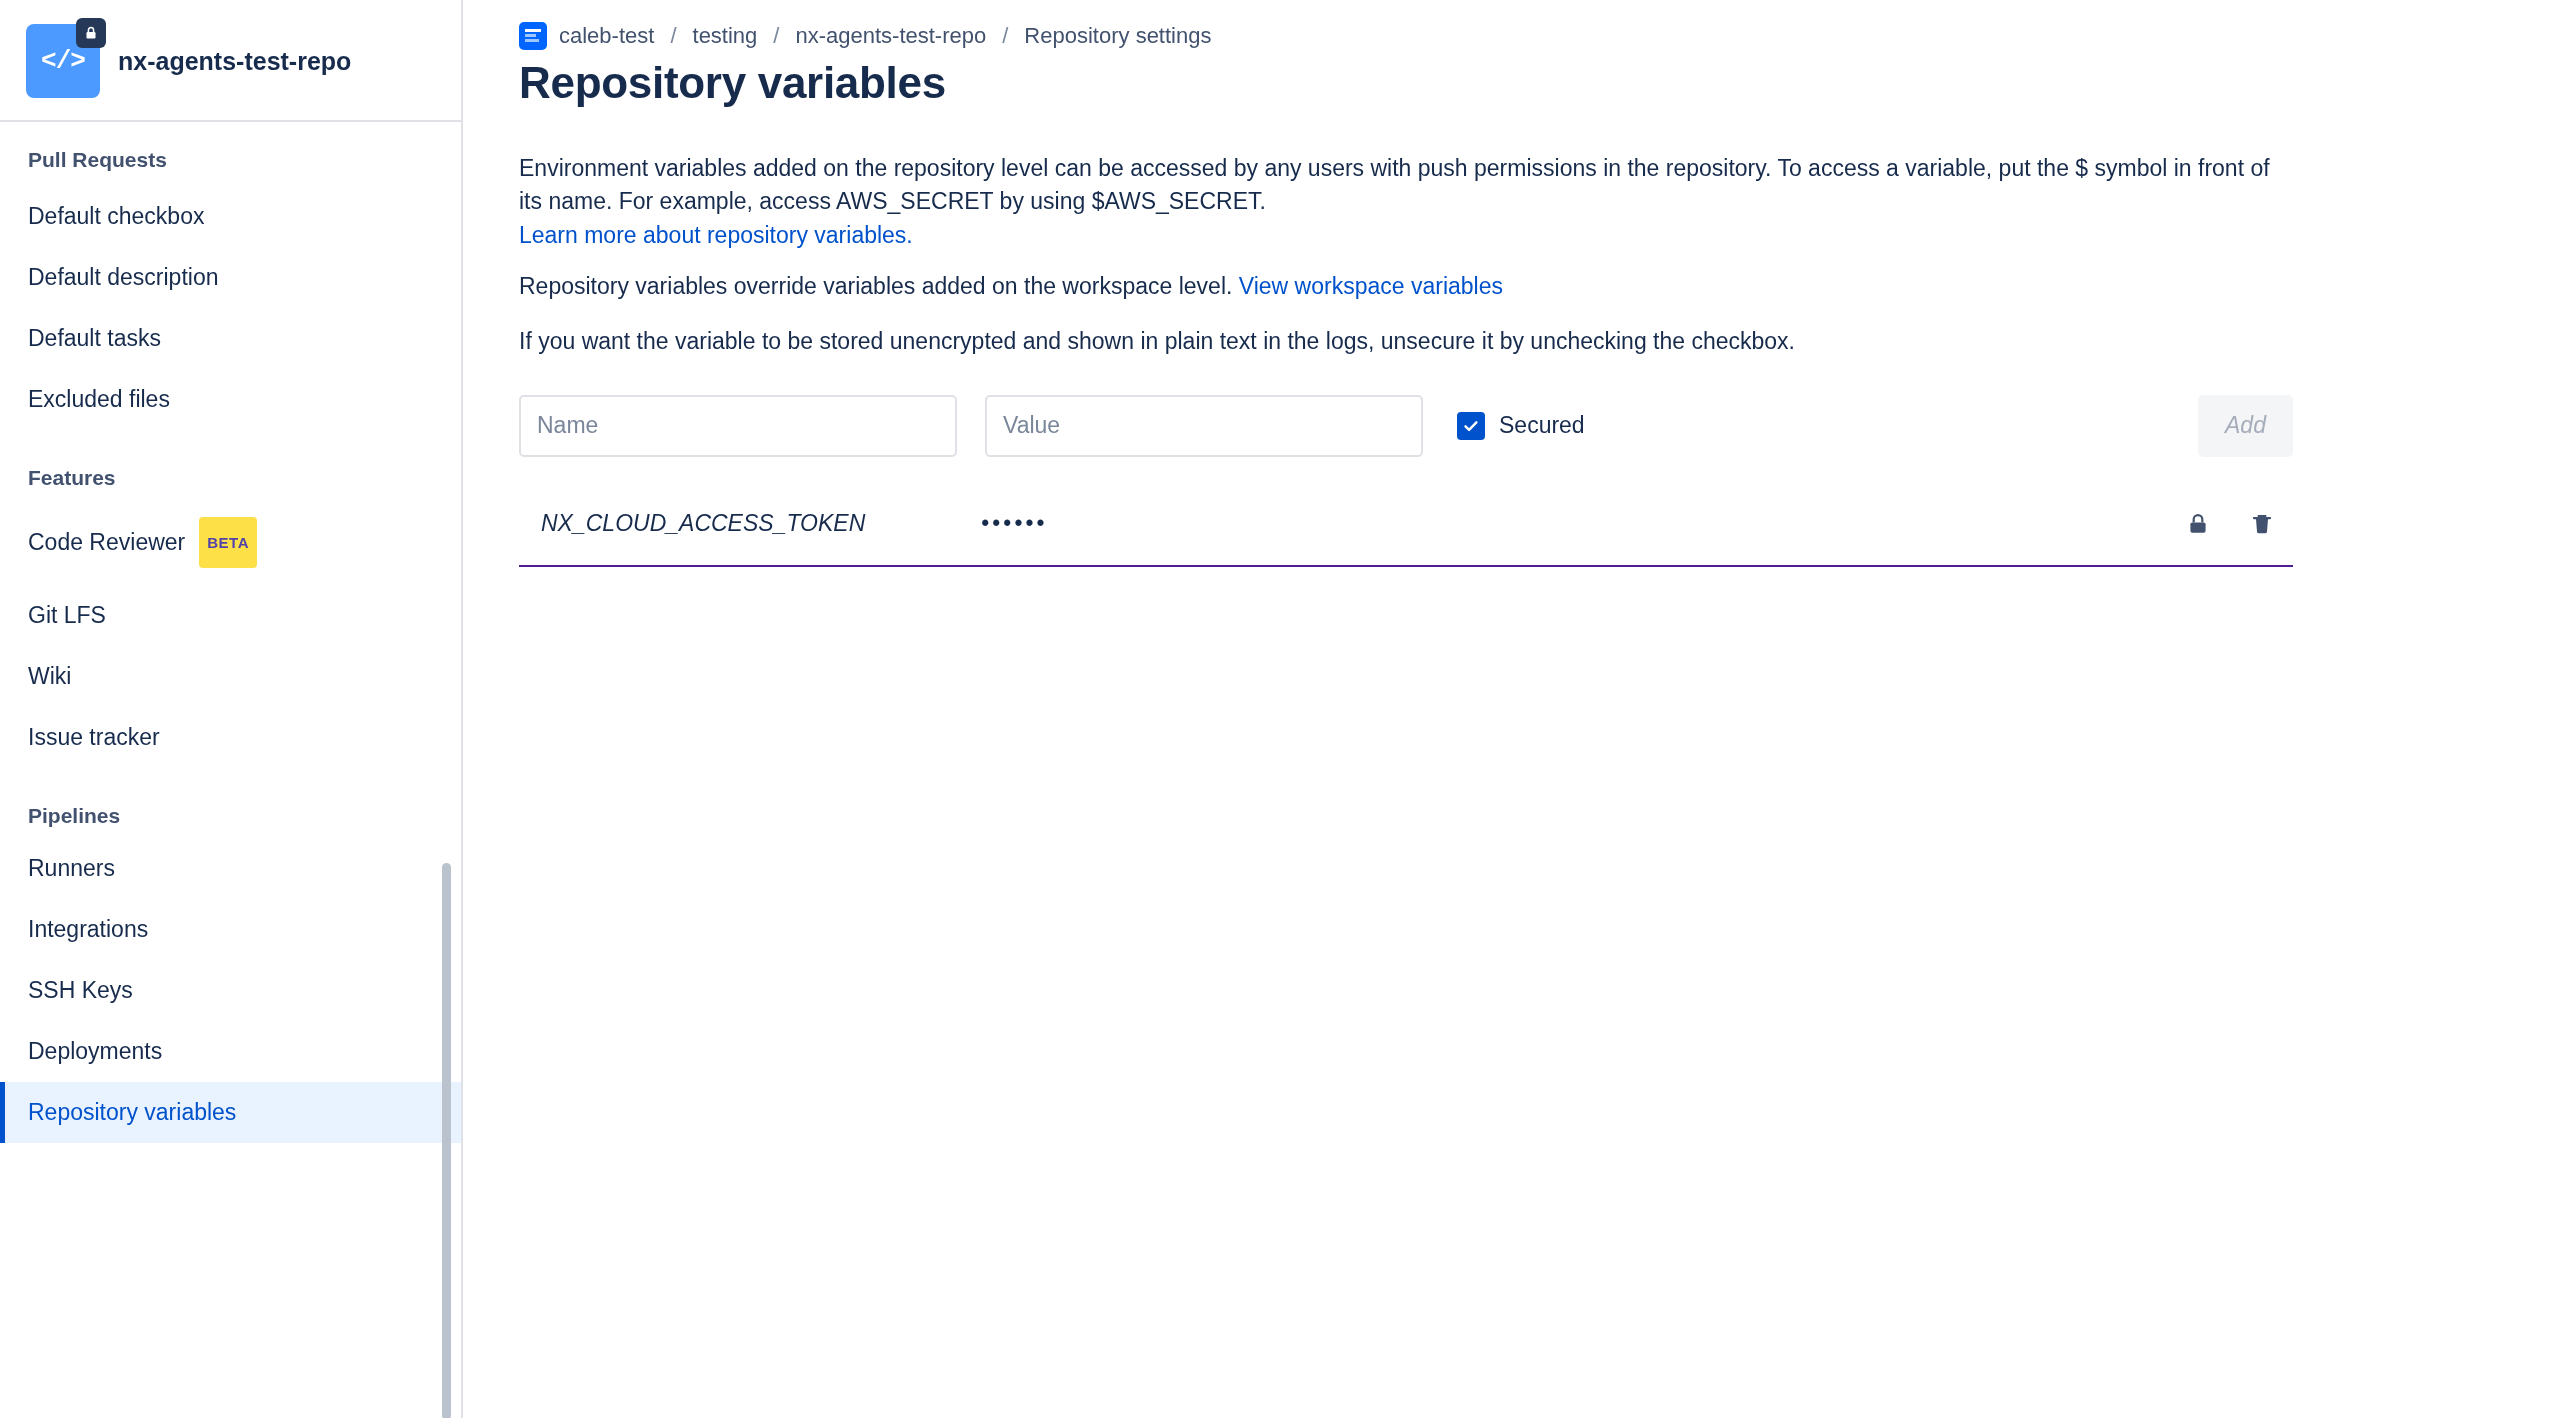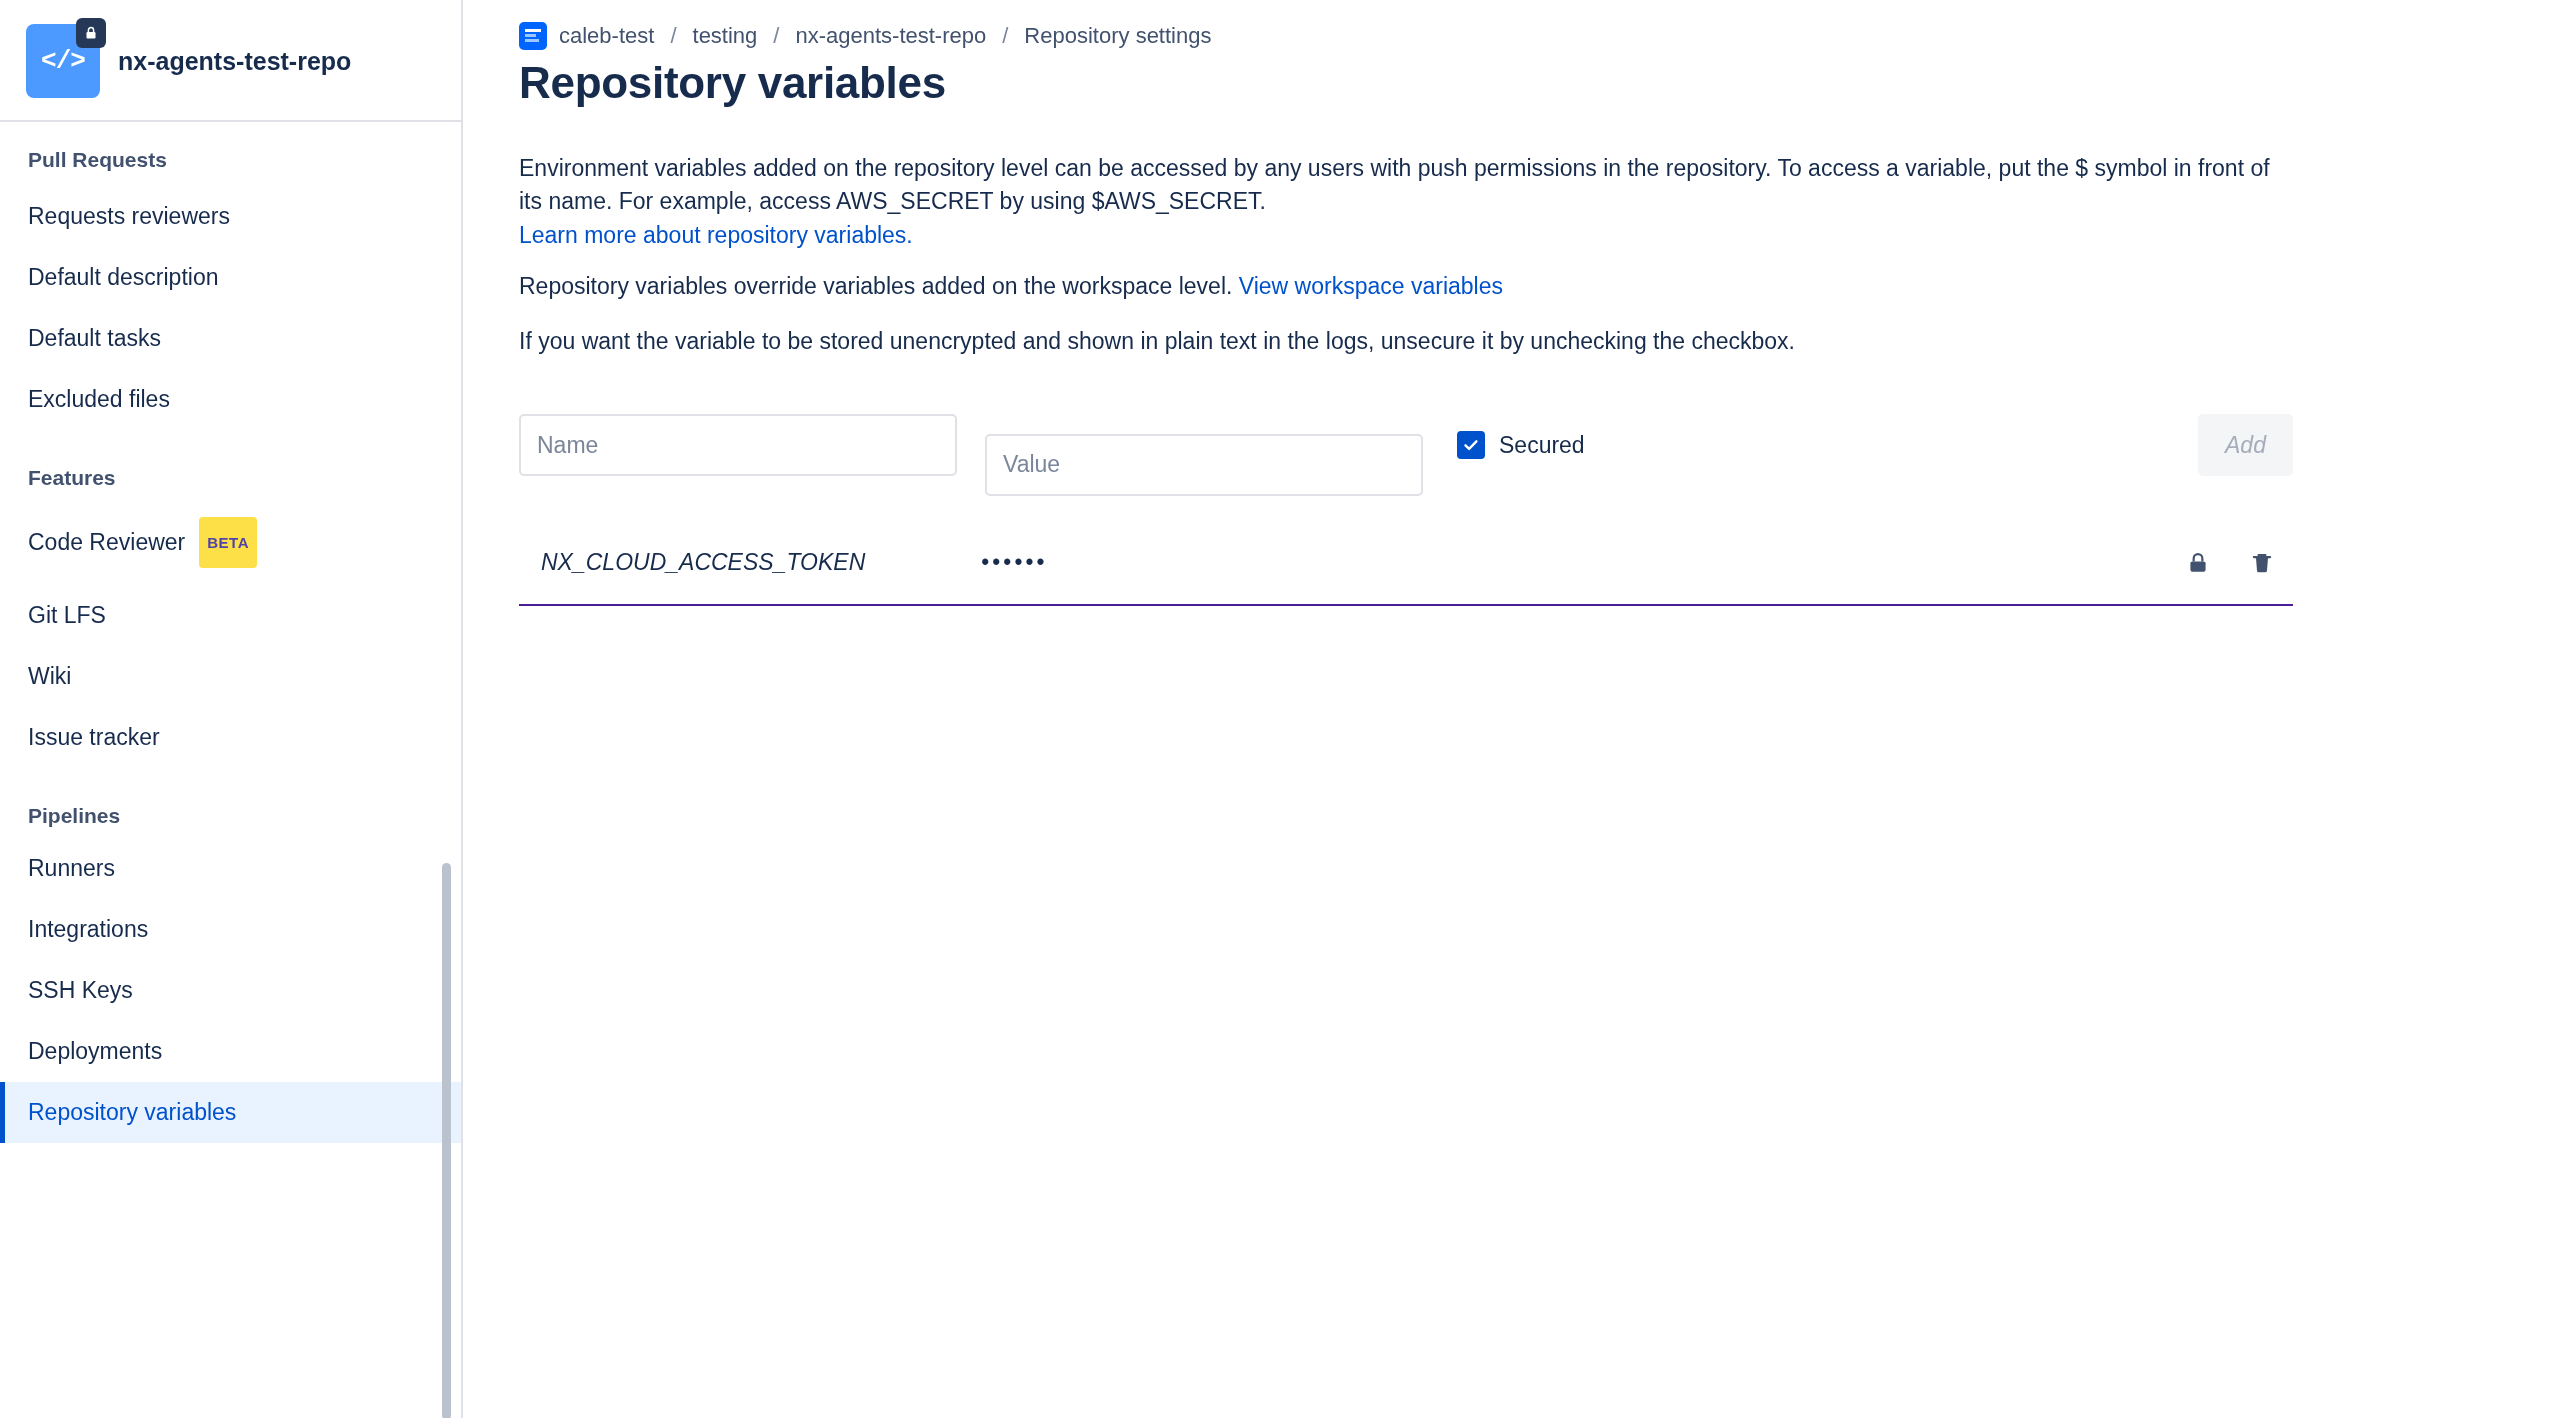--- a/index.html
+++ b/index.html
@@ -215,21 +215,21 @@
     border-radius: 5px;
     background: #ffffff;
     font-size: 23px;
     color: #172b4d;
     padding: 0 16px;
     font-family: "Liberation Sans", sans-serif;
     outline: none;
   }
   .text-input::placeholder { color: #7a869a; }
   .input-name { width: 438px; margin-right: 28px; }
-  .input-value { width: 438px; margin-right: 34px; margin-top: 39px; }
+  .input-value { width: 438px; margin-right: 34px; }
 
   .check-wrap {
     display: flex;
     align-items: center;
     gap: 14px;
     cursor: pointer;
     flex: 1;
   }
   .checkbox {
     width: 28px;
@@ -317,21 +317,21 @@
       </div>
       <div class="repo-name">nx-agents-test-repo</div>
     </div>
 
     <div class="sidebar-sep"></div>
 
     <nav class="nav">
 
       <div class="nav-section-title">Pull Requests</div>
       <div class="nav-item">
-        <span>Requests reviewers</span>
+        <span>Default checkbox</span>
       </div>
       <div class="nav-item">
         <span>Default description</span>
       </div>
       <div class="nav-item">
         <span>Default tasks</span>
       </div>
       <div class="nav-item">
         <span>Excluded files</span>
       </div>

